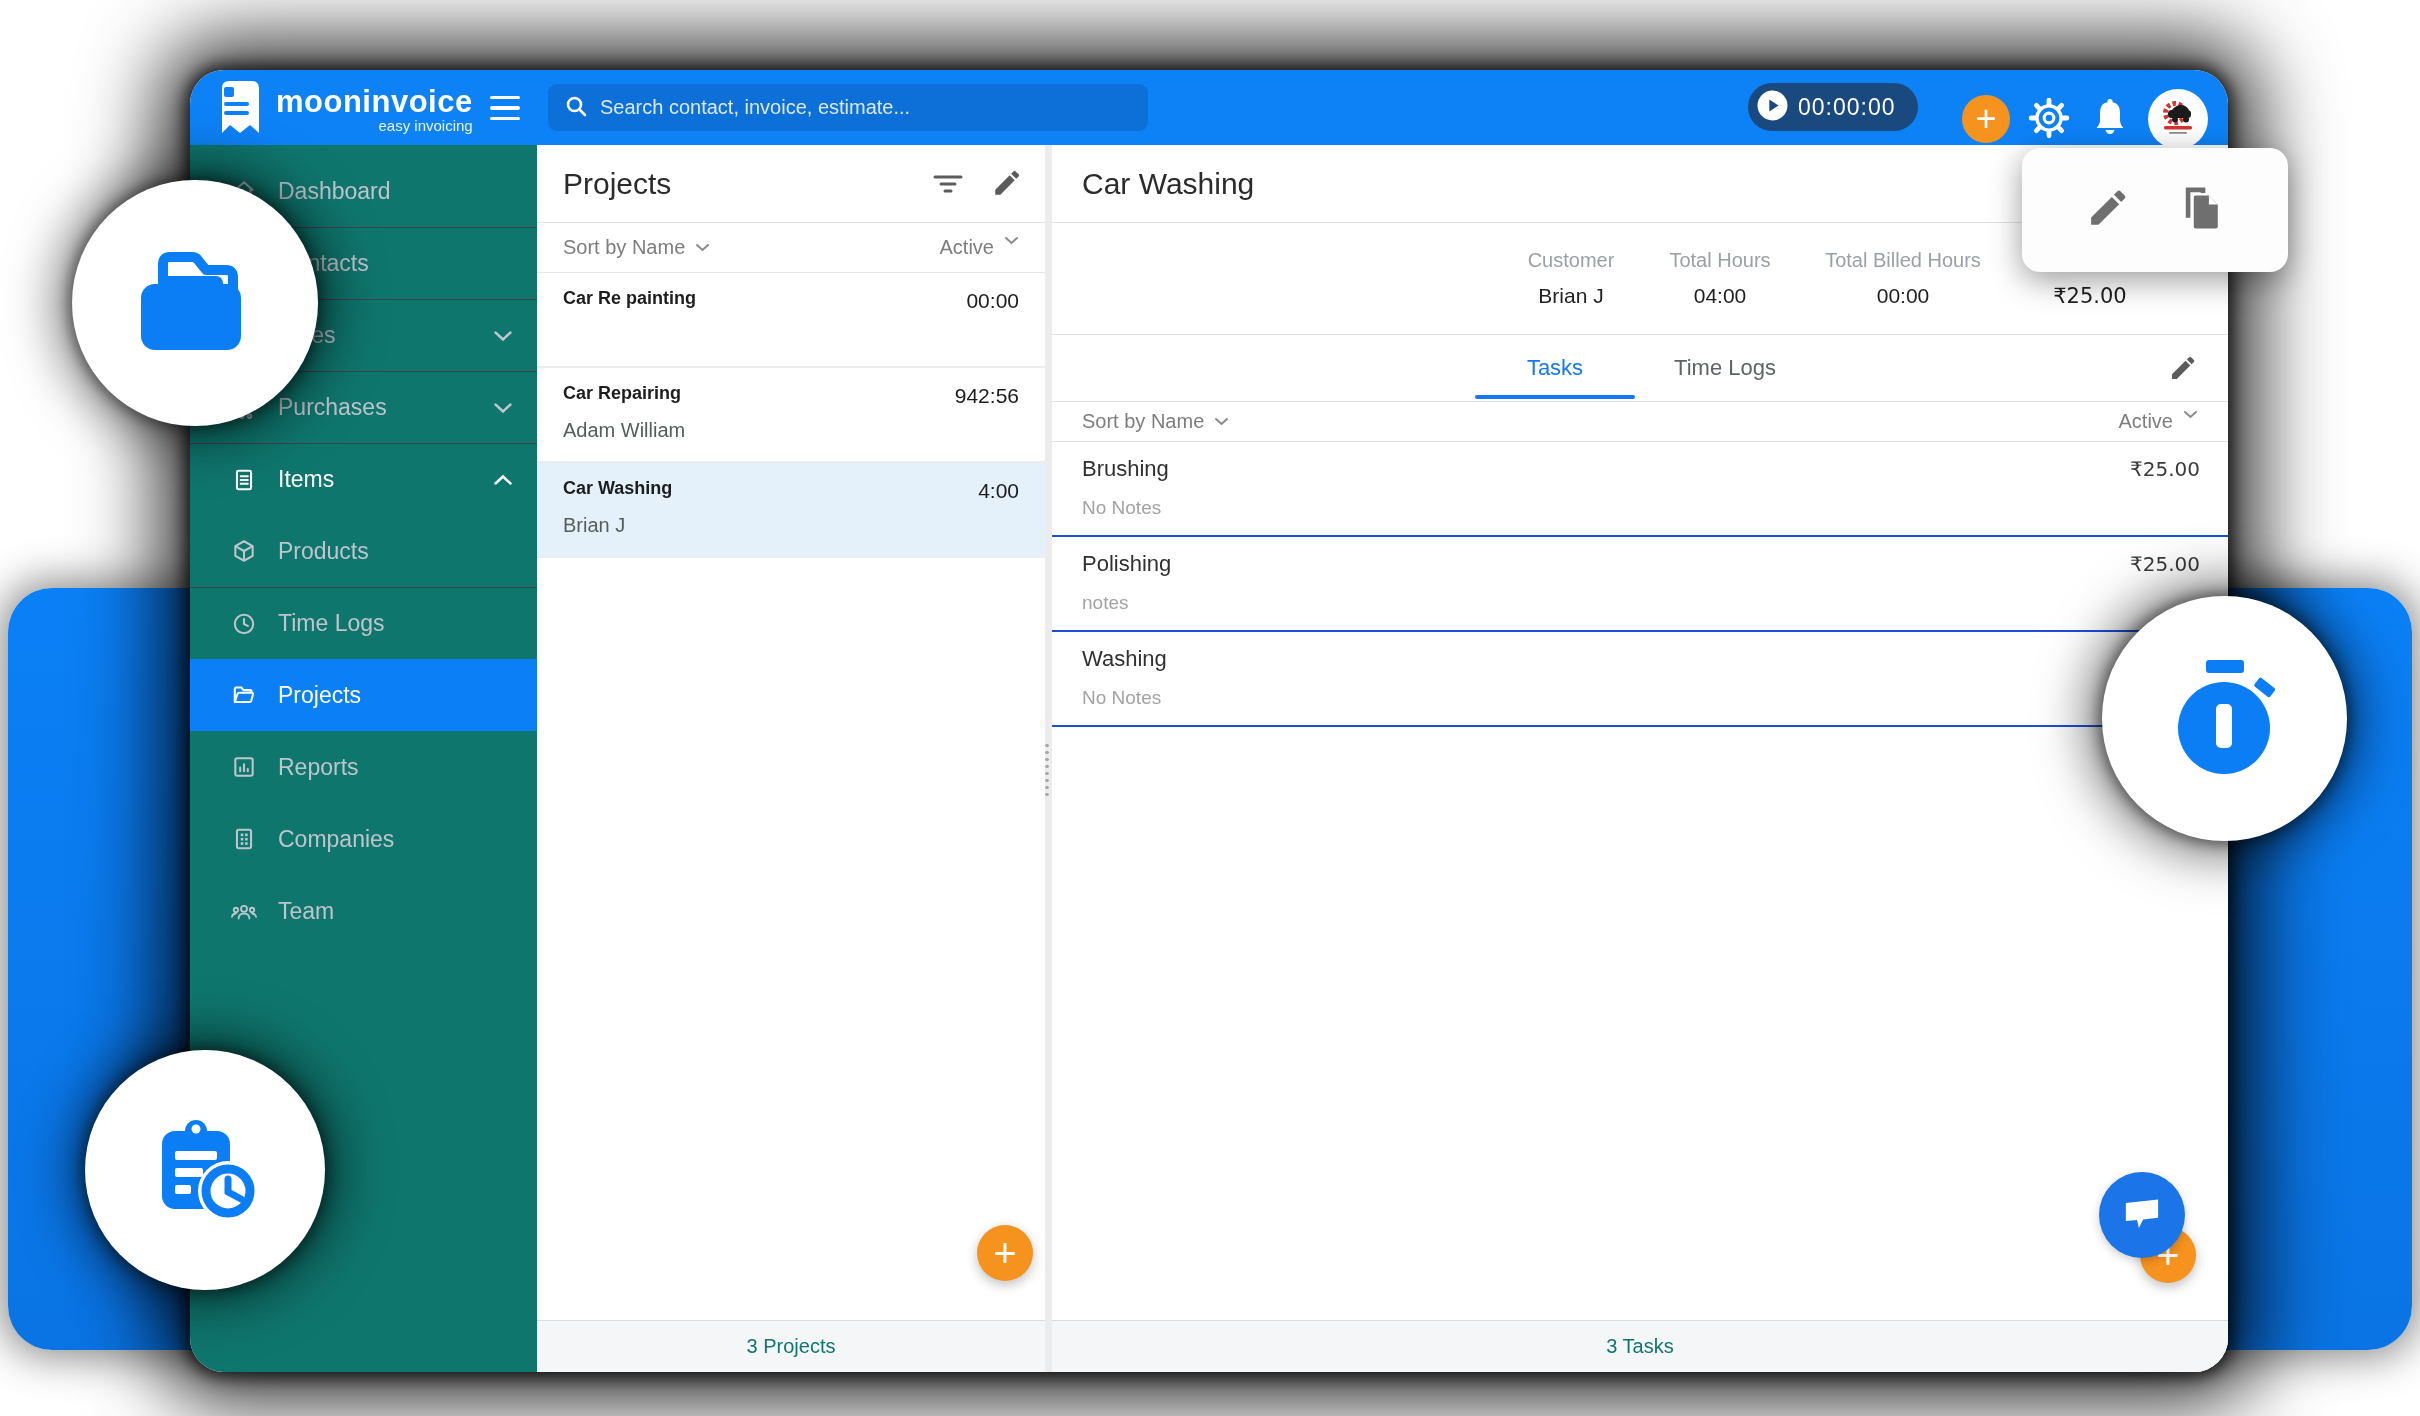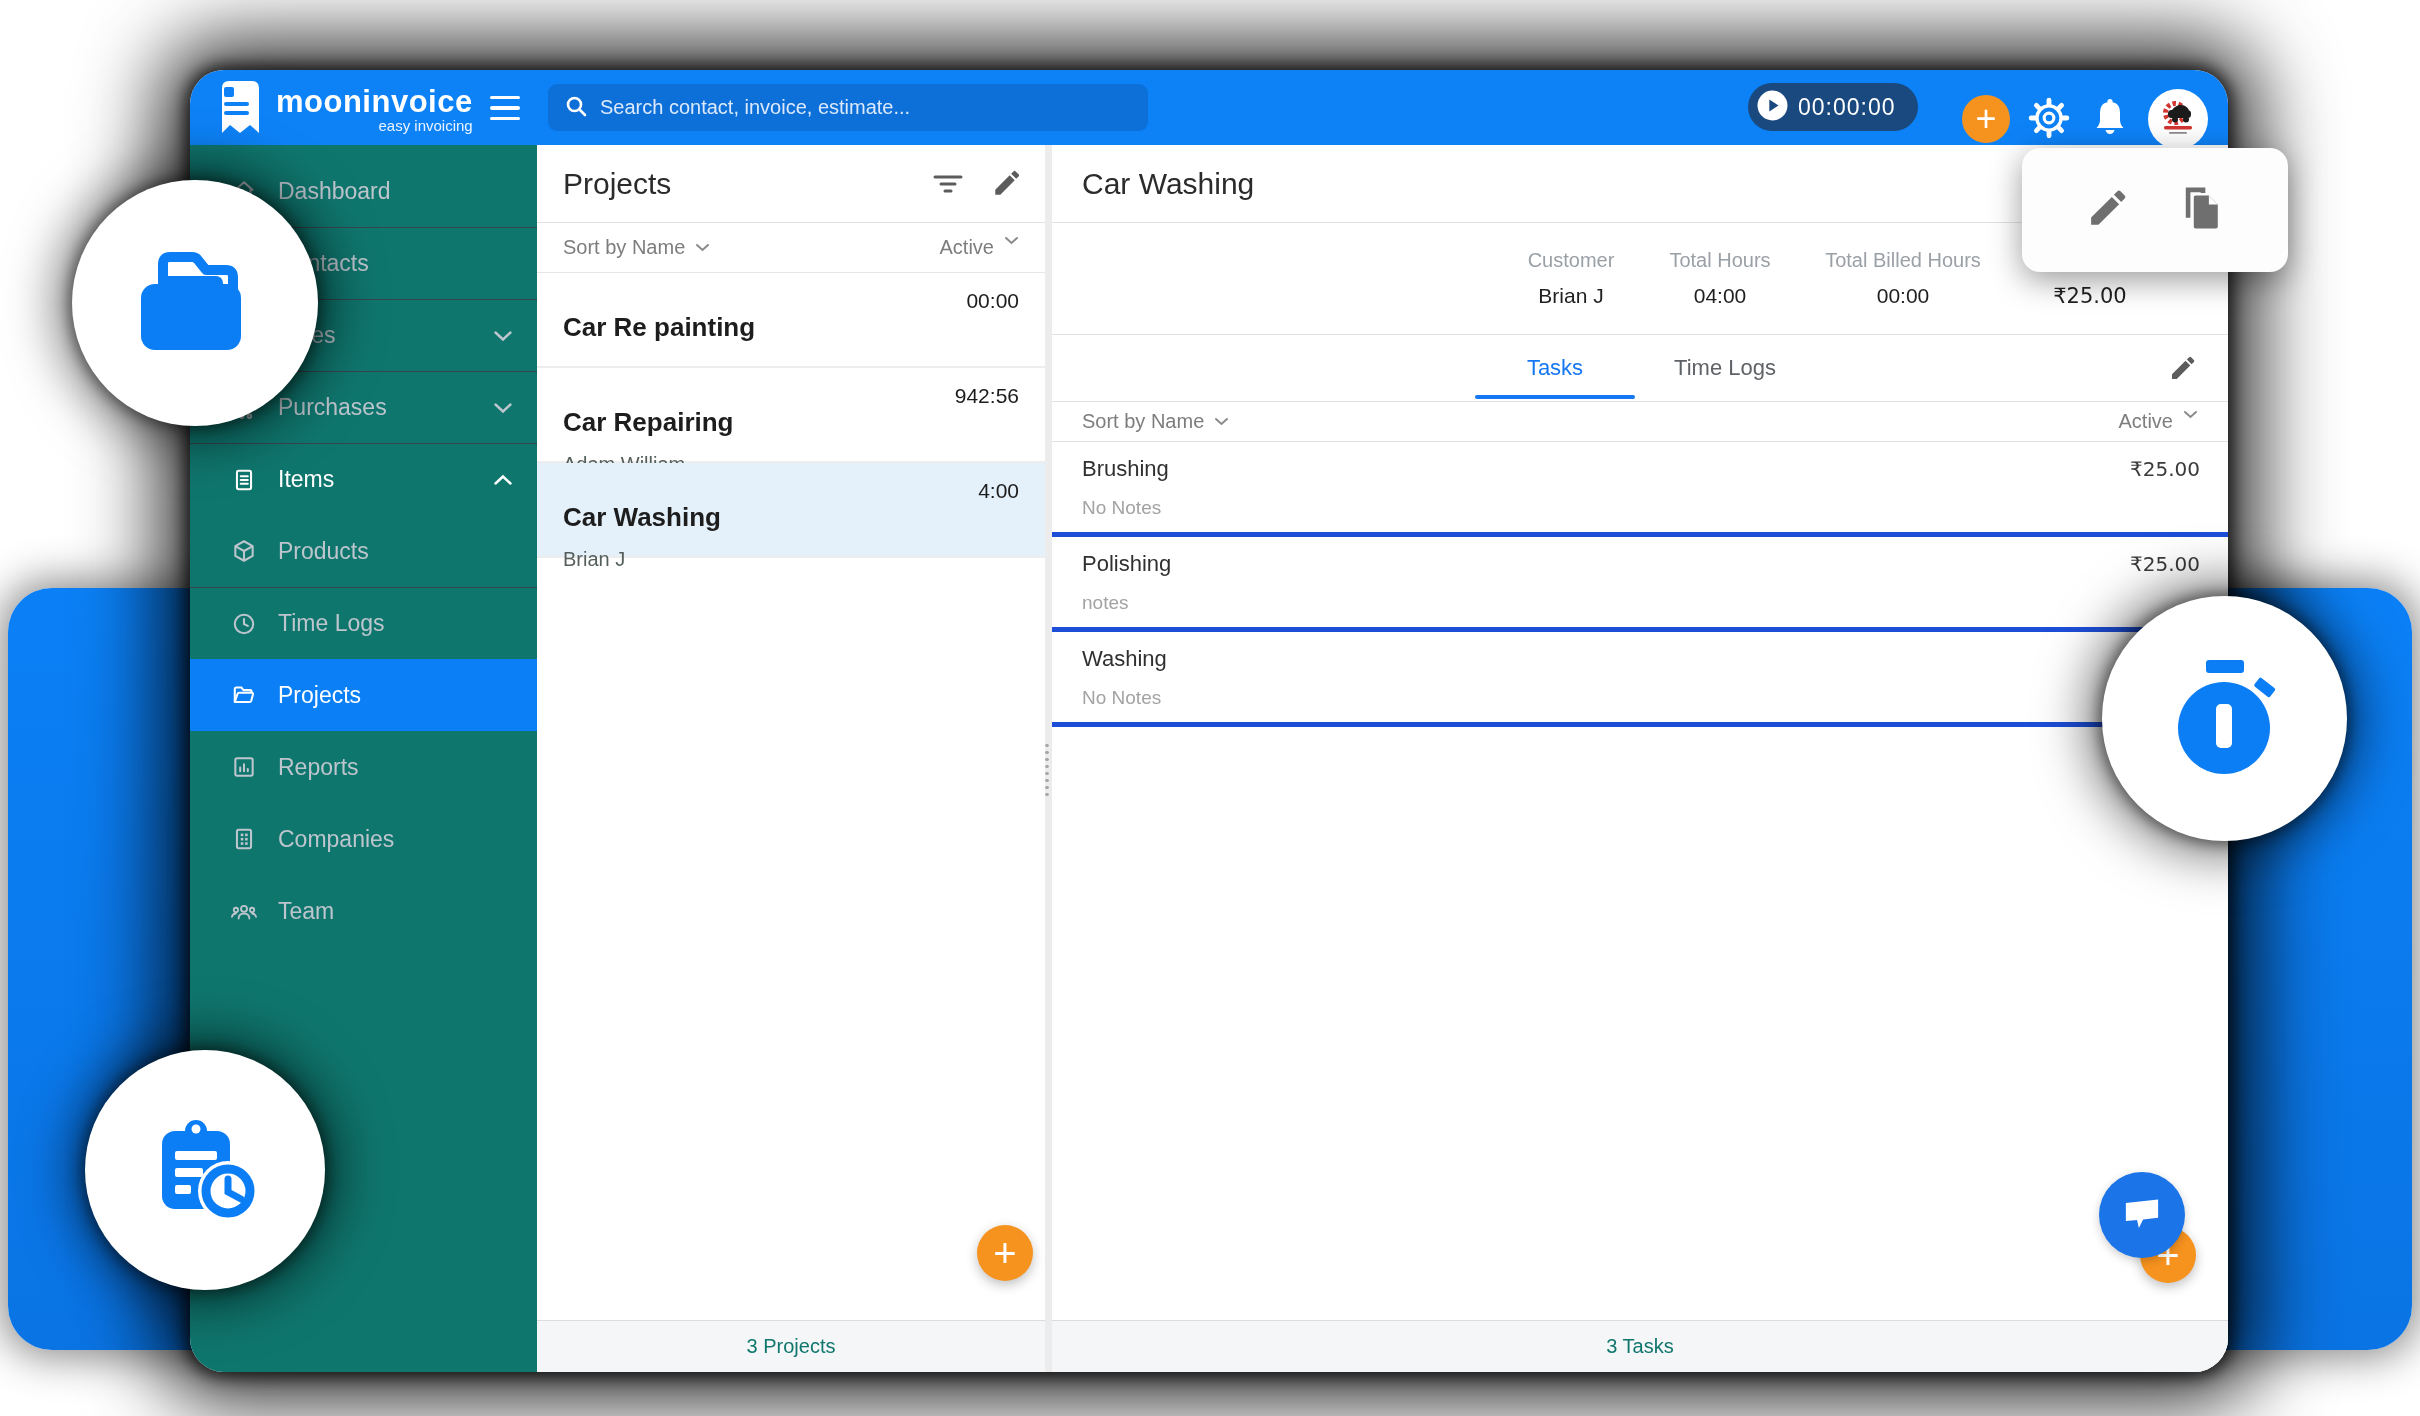--- a/index.html
+++ b/index.html
@@ -54,38 +54,38 @@
 
   .p-head { height:78px; border-bottom:1px solid #e2e2e2; display:flex; align-items:center; padding:0 26px; position:relative; }
   .p-title { font-size:30px; color:#2b2b2b; }
   .head-ic { position:absolute; top:24px; }
   .p-sort { height:50px; border-bottom:1px solid #e6e6e6; display:flex; align-items:center; padding:0 26px;
     color:#7d7d7d; font-size:20px; }
   .sort-right { margin-left:auto; display:flex; align-items:flex-start; }
   .sort-ch { margin-left:10px; display:flex; }
   .p-row { height:95px; border-bottom:2px solid #ededed; padding:15px 26px 0; position:relative; }
   .p-row.selected { background:#e4f1fb; }
-  .p-name { font-size:26px; font-weight:bold; color:#1d1d1d;margin-top:24px; }
+  .p-name { font-size:18px; font-weight:bold; color:#1d1d1d; }
   .p-time { position:absolute; right:26px; top:16px; font-size:21px; color:#1d1d1d; }
   .p-cust { font-size:20px; color:#545e5a; margin-top:15px; }
 
   .d-head { height:78px; border-bottom:1px solid #e2e2e2; display:flex; align-items:center; padding:0 30px; }
   .d-title { font-size:30px; color:#2b2b2b; }
   .d-stats { height:112px; border-bottom:1px solid #e2e2e2; position:relative;padding-left:25px; }
   .stat { position:absolute; top:26px; text-align:center; }
   .stat-lb { font-size:20px; color:#9aa0a6; }
   .stat-val { font-size:21px; color:#1f1f1f; margin-top:12px; }
   .d-tabs { height:67px; border-bottom:1px solid #e2e2e2; display:flex; justify-content:center; align-items:center; position:relative; }
   .tab { width:170px; height:100%; display:flex; align-items:center; justify-content:center;
     font-size:22px; color:#5f6368; position:relative; }
   .tab.active { color:#1577f2; }
   .tab .underline { position:absolute; bottom:2px; left:5px; right:5px; height:4px; background:#1577f2; border-radius:2px; }
   .d-sort { height:40px; border-bottom:1px solid #e2e2e2; display:flex; align-items:center; padding:0 30px;
     color:#7d7d7d; font-size:20px; }
-  .t-row { height:95px; border-bottom:5px solid #1d4ed8; padding:14px 30px 0; position:relative; }
+  .t-row { height:95px; border-bottom:2px solid #1d4ed8; padding:14px 30px 0; position:relative; }
   .t-name { font-size:22px; color:#303030; }
   .t-notes { font-size:19px; color:#a3a3a3; margin-top:15px; }
   .t-rate { position:absolute; right:28px; top:15px; font-size:20px; color:#3a3a3a; }
   .rupee { font-family:"DejaVu Sans", sans-serif; }
 
   .panel-footer { position:absolute; left:0; right:0; bottom:0; height:52px; background:#f5f6f7;
     border-top:1px solid #dcdcdc; display:flex; align-items:center; justify-content:center;
     font-size:20px; color:#0f766e; }
 
   .fab { position:absolute; width:56px; height:56px; border-radius:50%; background:#f6921e; color:#fff;

